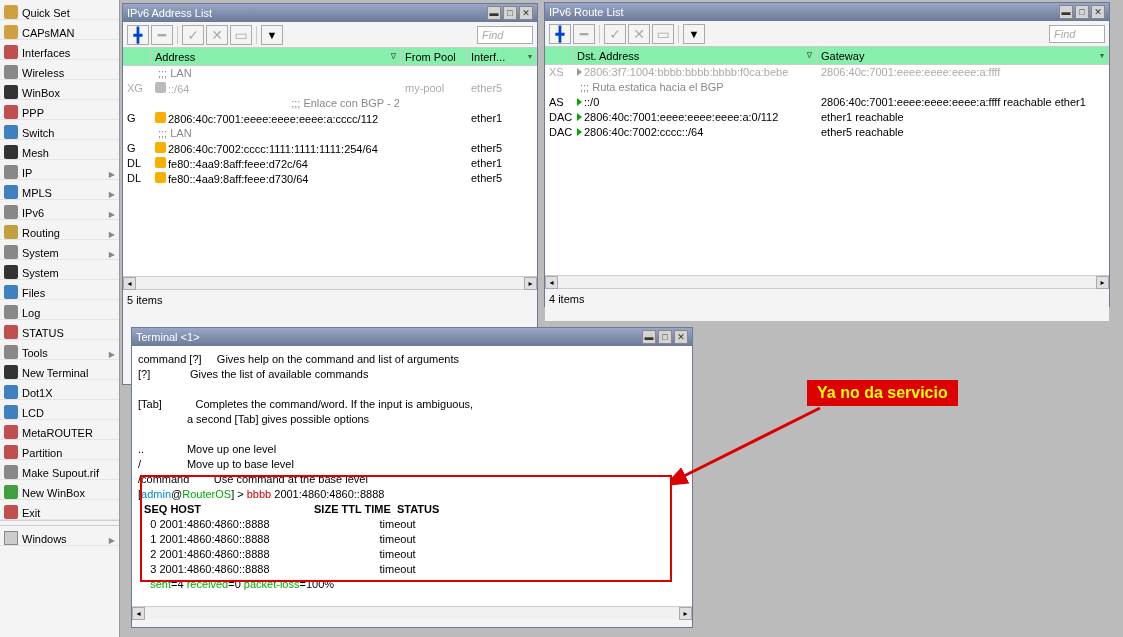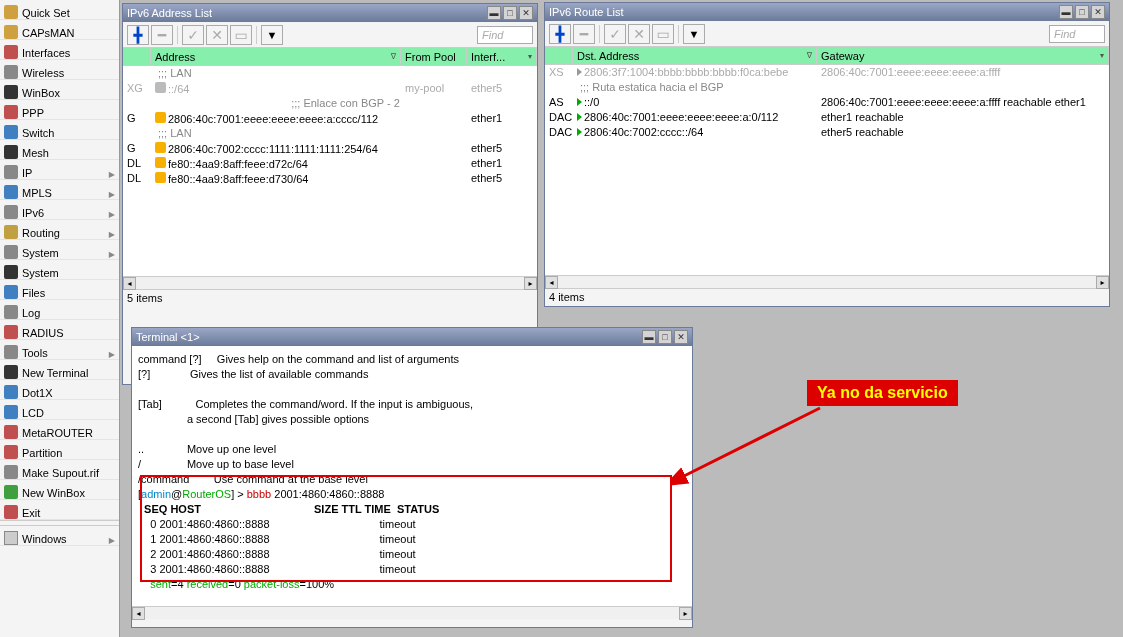--- a/index.html
+++ b/index.html
@@ -18,21 +18,21 @@
 .tbtn.blue{color:#0044cc;font-weight:bold;font-size:14px}
 .tbtn.gray{color:#aaa;font-size:14px}
 .tsep{width:1px;height:18px;background:#ccc;margin:0 2px}
 .find{margin-left:auto;width:56px;height:18px;border:1px solid #aaa;background:#fff;color:#aaa;font-style:italic;padding:0 4px;display:flex;align-items:center}
 .gridhead{display:flex;height:18px;background:#86efac;border-bottom:1px solid #ccc}
 .gridhead div{border-right:1px solid #ccc;padding:2px 4px;display:flex;align-items:center}
 .gridbody{background:#fff;overflow:hidden}
 .row{display:flex;height:15px;align-items:center;border-bottom:1px solid transparent}
 .row div{padding:0 4px;white-space:nowrap;overflow:hidden}
 .comment{color:#888;padding-left:35px!important}
-.statusbar{height:18px;background:#f4f4f4;border-top:1px solid #ccc;padding:2px 4px;display:flex;align-items:flex-start}
+.statusbar{height:18px;background:#f4f4f4;border-top:1px solid #ccc;padding:16px 4px;display:flex;align-items:flex-end}
 .scrollh{height:13px;background:#f0f0f0;border-top:1px solid #ccc;display:flex}
 .scrollh .ar{width:13px;height:13px;background:#e0e0e0;border:1px solid #aaa;display:flex;align-items:center;justify-content:center;font-size:8px}
 .scrollh .track{flex:1}
 .term{background:#fff;font-family:"Courier New",monospace;font-size:12px;padding:6px;line-height:15px;height:260px;overflow:hidden}
 .tline{white-space:pre}
 .tblue{color:#08c}
 .tgreen{color:#0a0}
 .tred{color:#c00}
 .redbox{position:absolute;border:2px solid #d00;pointer-events:none}
 .annot{position:absolute;background:#d00;color:#ff0;font-weight:bold;font-size:16px;padding:4px 10px}
@@ -111,21 +111,21 @@
       <div class="side-item">
         <span class="ic" style="background:#4080c0;border-radius:2px"></span>
         <span>Files</span>
       </div>
       <div class="side-item">
         <span class="ic" style="background:#888;border-radius:2px"></span>
         <span>Log</span>
       </div>
       <div class="side-item">
         <span class="ic" style="background:#c05050;border-radius:2px"></span>
-        <span>RADIUS</span>
+        <span>STATUS</span>
       </div>
       <div class="side-item">
         <span class="ic" style="background:#888;border-radius:2px"></span>
         <span>Tools</span>
         <span class="arr">▶</span>
       </div>
       <div class="side-item">
         <span class="ic" style="background:#333;border-radius:2px"></span>
         <span>New Terminal</span>
       </div>

